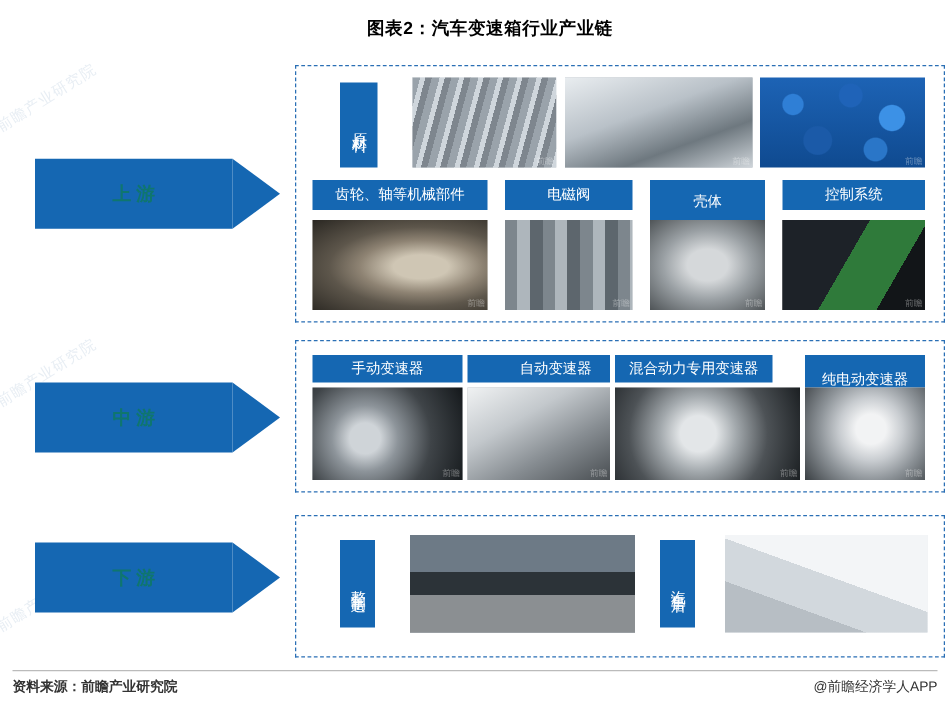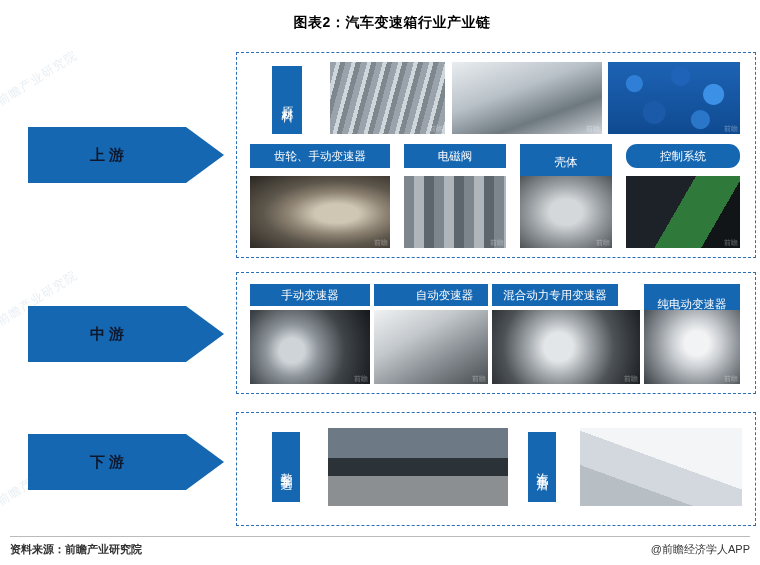--- a/index.html
+++ b/index.html
@@ -26,21 +26,21 @@
     color: #000;
     letter-spacing: 0.5px;
     padding-left: 12px;
   }
   
   .arrow {
     position: absolute;
     left: 28px;
     width: 196px;
     height: 56px;
-    color: #0f172a;
+    color: #0f766e;
     font-size: 15px;
     font-weight: bold;
     letter-spacing: 4px;
   }
   .arrow .body {
     position: absolute;
     left: 0;
     top: 0;
     width: 158px;
     height: 56px;
@@ -257,24 +257,24 @@
 <div class="tile img-raw-bars" style="left:330px; top:62px; width:115px; height:72px;">
   <div class="cap">前瞻</div>
 </div>
 <div class="tile img-extrusion" style="left:452px; top:62px; width:150px; height:72px;">
   <div class="cap">前瞻</div>
 </div>
 <div class="tile img-blue-granule" style="left:608px; top:62px; width:132px; height:72px;">
   <div class="cap">前瞻</div>
 </div>
 
-<div class="chip" style="left:250px; top:144px; width:140px; height:24px;">齿轮、手动变速器</div>
+<div class="chip" style="left:250px; top:144px; width:140px; height:24px;">齿轮、轴等机械部件</div>
 <div class="chip" style="left:404px; top:144px; width:102px; height:24px;">电磁阀</div>
 <div class="chip" style="left:520px; top:144px; width:92px; height:36px;">壳体</div>
-<div class="chip" style="left:626px; top:144px; width:114px; height:24px;border-radius:11px;">控制系统</div>
+<div class="chip" style="left:626px; top:144px; width:114px; height:24px;">控制系统</div>
 
 <div class="tile img-gear-ring" style="left:250px; top:176px; width:140px; height:72px;">
   <div class="cap">前瞻</div>
 </div>
 <div class="tile img-solenoids" style="left:404px; top:176px; width:102px; height:72px;">
   <div class="cap">前瞻</div>
 </div>
 <div class="tile img-housing" style="left:520px; top:176px; width:92px; height:72px;">
   <div class="cap">前瞻</div>
 </div>

